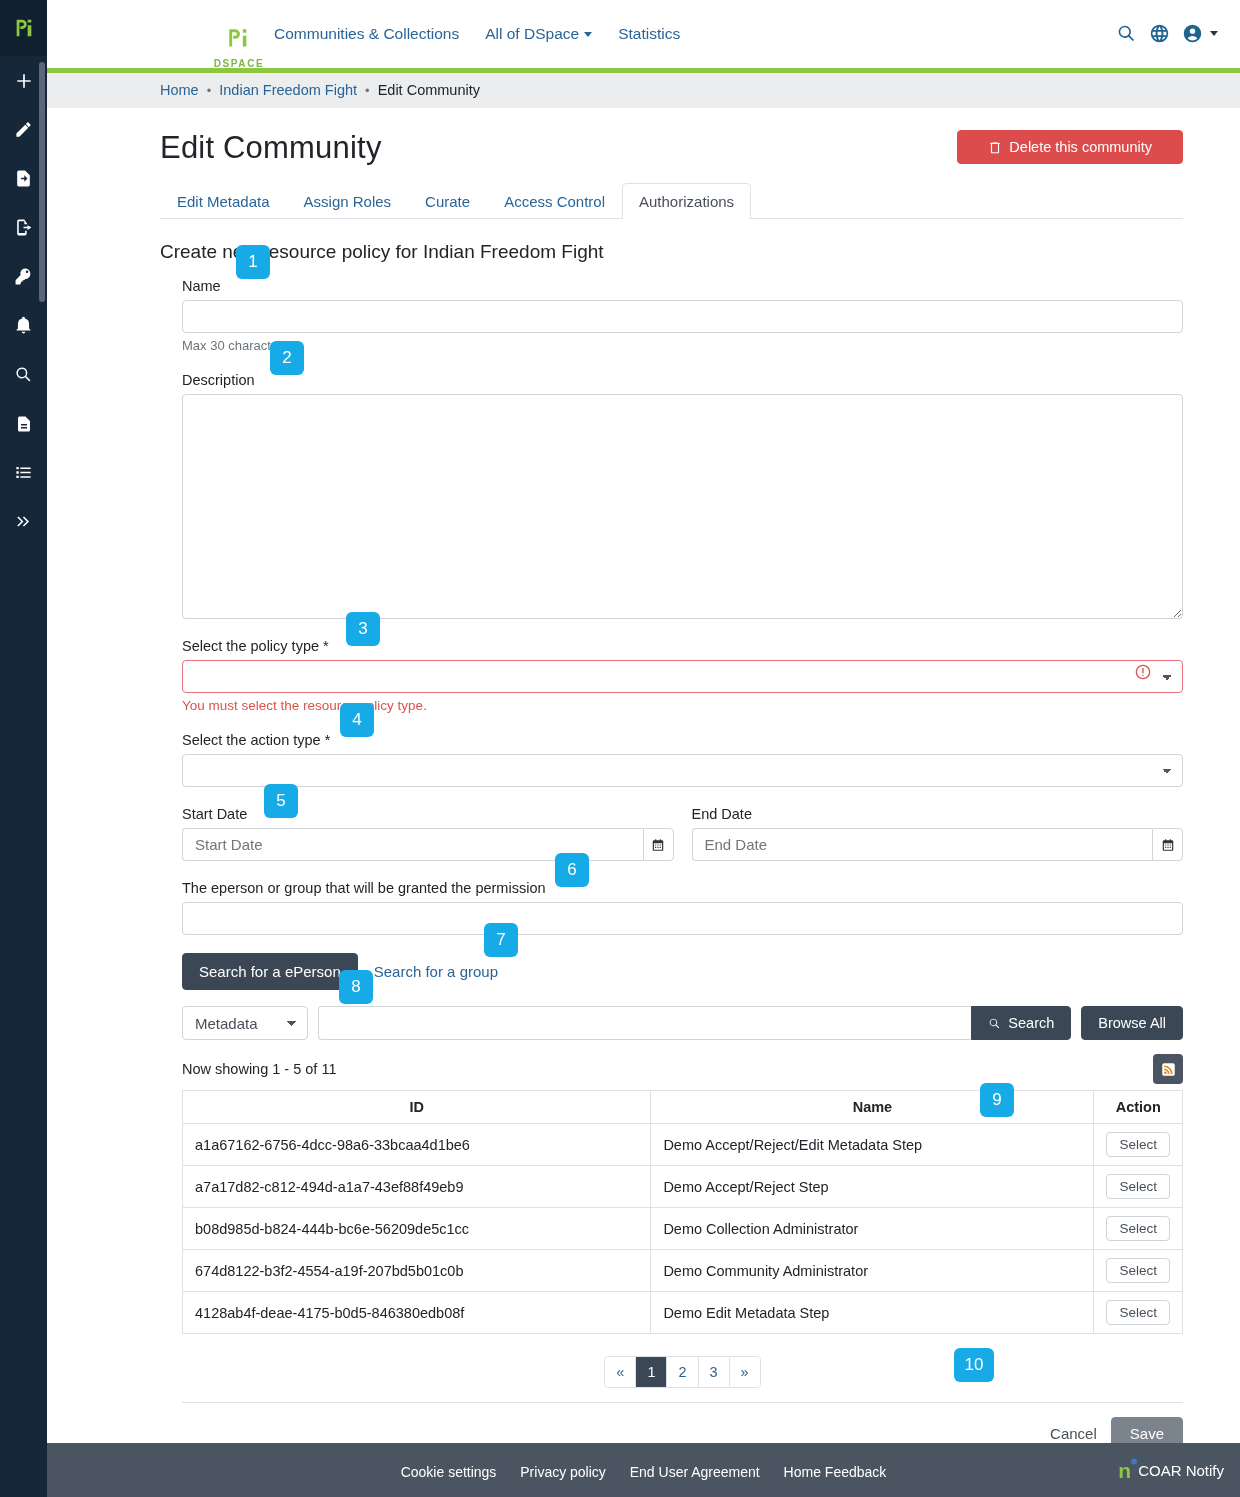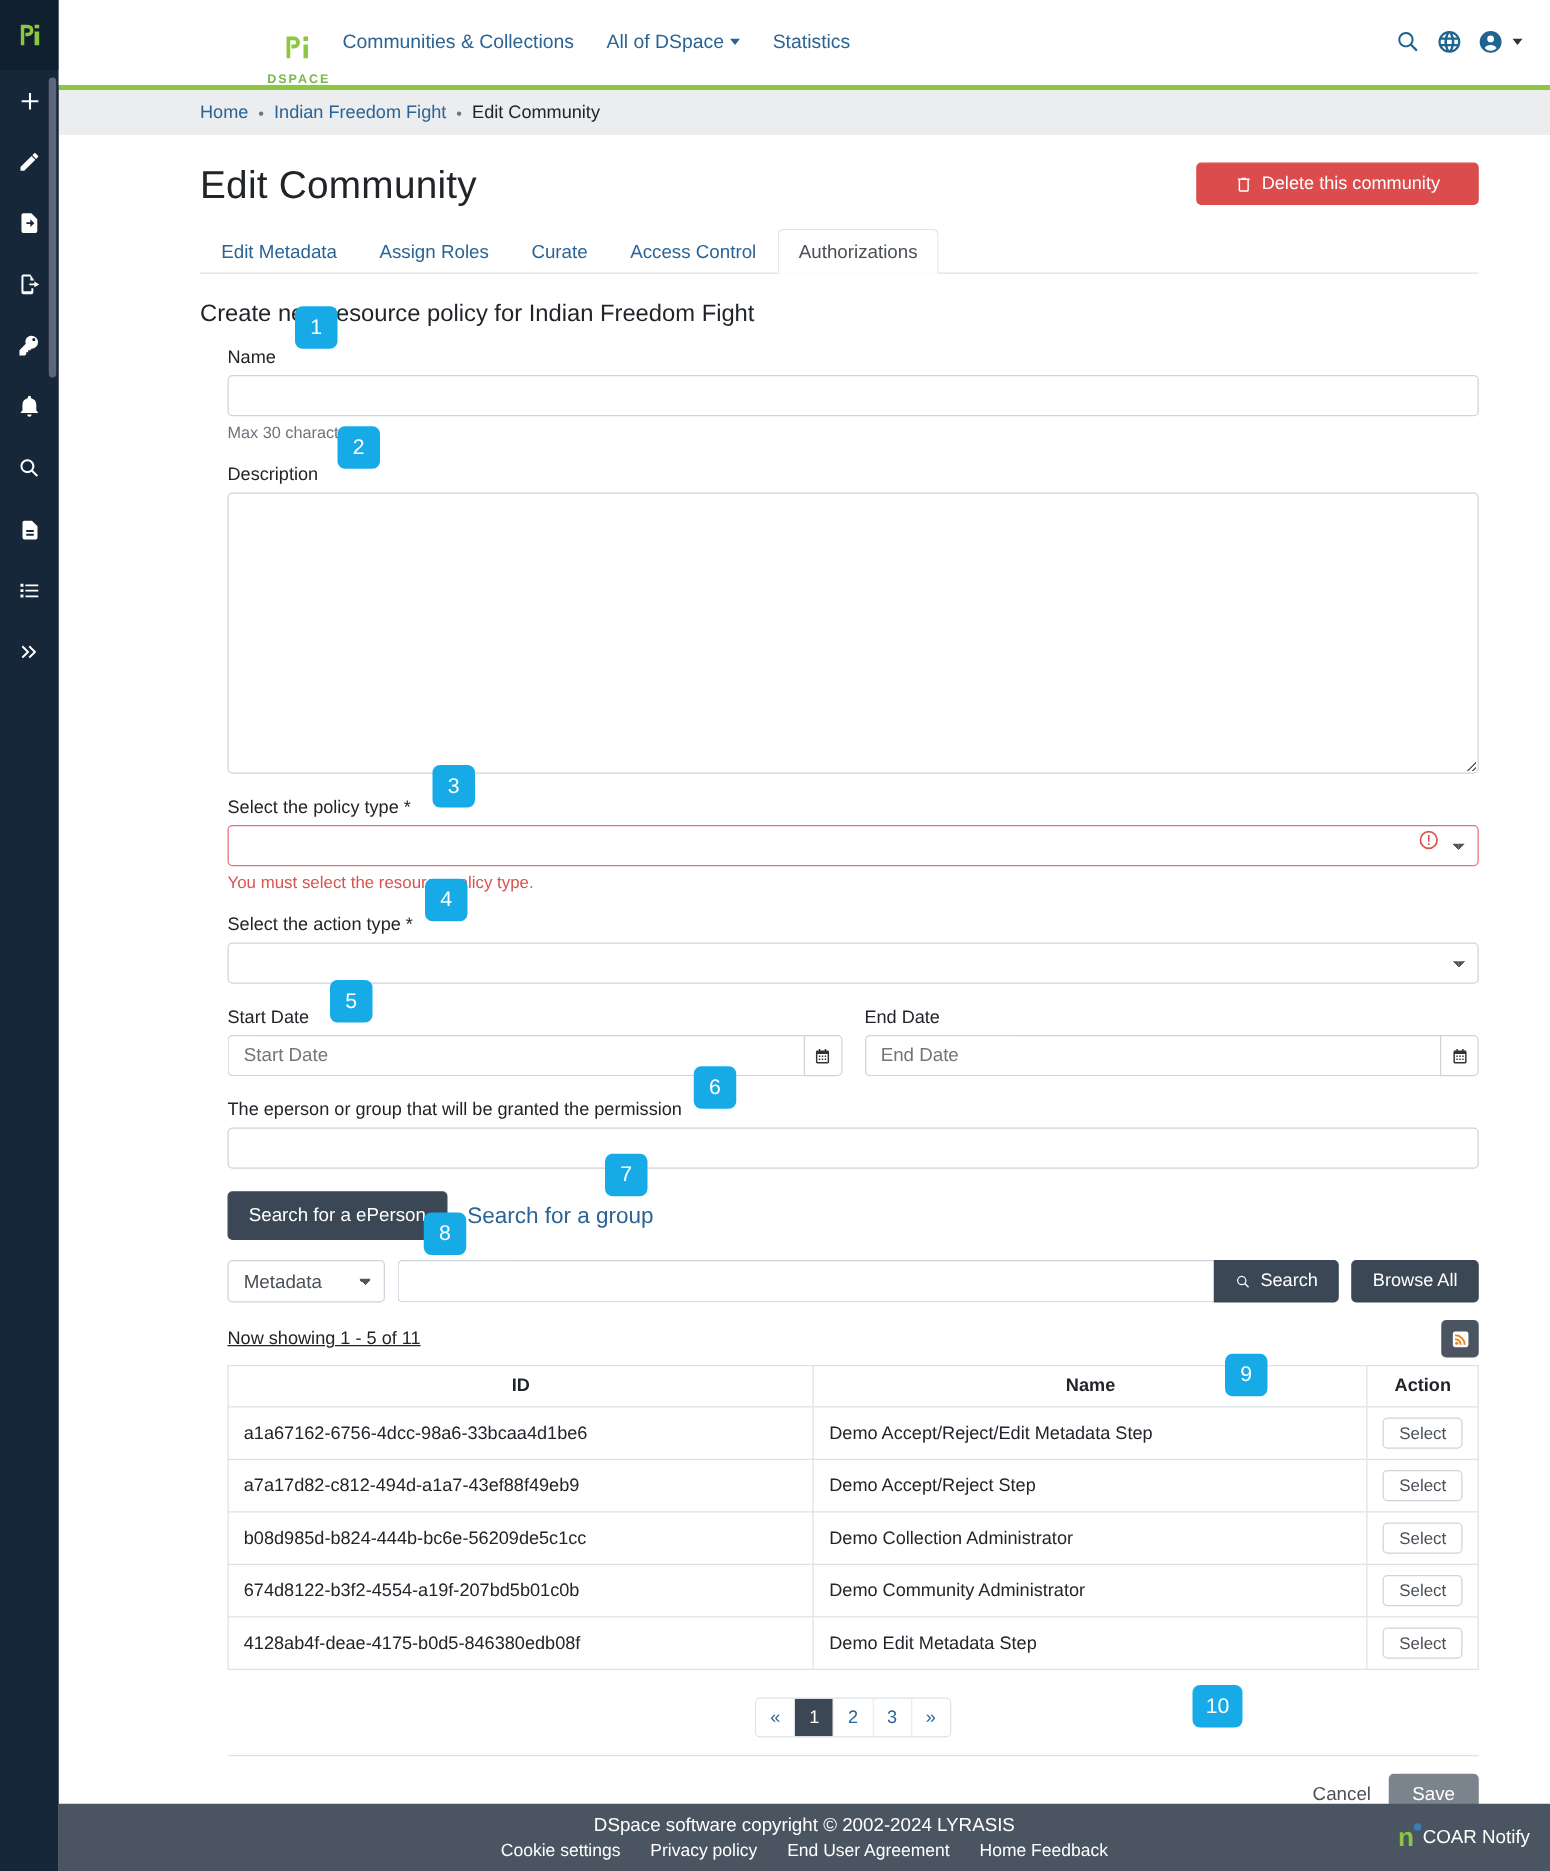--- a/index.html
+++ b/index.html
@@ -87,32 +87,32 @@
 
   .dates { display:flex; gap:18px; }
   .dates > div { flex:1 1 0; }
   .input-group { display:flex; }
   .input-group input.ctrl { border-radius:4px 0 0 4px; border-right:none; }
   .dp-btn { width:33px; height:33px; border:1px solid #ced4da; border-radius:0 4px 4px 0;
     background:#fff; display:flex; align-items:center; justify-content:center; cursor:pointer; color:#333; }
 
   .btn-row { display:flex; gap:6px; margin:8px 0 16px; }
   .btn-dark { background:#3b4754; border:1px solid #3b4754; color:#fff; border-radius:4px; padding:9px 16px; font-size:15px; cursor:pointer; }
-  .btn-link { color:#2a6496; background:none; border:none; font-size:18px; cursor:pointer; padding:9px 10px; }
+  .btn-link { color:#2a6496; background:none; border:none; font-size:15px; cursor:pointer; padding:9px 10px; }
 
   .search-row { display:flex; gap:10px; align-items:center; margin-bottom:14px;border-radius:10px; }
   select.size-sel { width:126px; height:34px; flex:0 0 126px; }
   .sg { flex:1 1 auto; display:flex; }
   .sg input.ctrl { height:34px; border-radius:4px 0 0 4px; border-right:none; }
   .btn-search { background:#3b4754; border:1px solid #3b4754; color:#fff; border-radius:0 4px 4px 0;
     padding:0 16px; font-size:14.5px; display:inline-flex; align-items:center; gap:7px; cursor:pointer; }
   .btn-browse { background:#3b4754; border:1px solid #3b4754; color:#fff; border-radius:4px; padding:0 16px; height:34px; font-size:14.5px; cursor:pointer; }
 
   .showing-row { display:flex; align-items:center; margin-bottom:6px; }
-  .showing { font-size:14.5px; color:#212529;text-decoration:underline; }
+  .showing { font-size:14.5px; color:#212529; }
   .rss-btn { margin-left:auto; width:30px; height:30px; background:#4a5561; border-radius:4px; display:flex; align-items:center; justify-content:center; cursor:pointer; }
 
   table.results { width:100%; border-collapse:collapse; font-size:14.5px; }
   table.results th, table.results td { border:1px solid #dee2e6; padding:8px 12px; }
   table.results th { text-align:center; font-weight:700; color:#212529; }
   table.results td.id { color:#212529; }
   table.results td.act { width:78px; text-align:center; }
   .btn-sel { border:1px solid #ced4da; background:#fff; color:#495057; border-radius:4px; padding:4px 12px; font-size:13.5px; cursor:pointer; }
 
   .pager { display:flex; justify-content:center; margin:22px 0 8px; }
@@ -451,21 +451,20 @@
   <div class="badge" style="left:340px;top:703px">4</div>
   <div class="badge" style="left:264px;top:784px">5</div>
   <div class="badge" style="left:555px;top:853px">6</div>
   <div class="badge" style="left:484px;top:923px">7</div>
   <div class="badge" style="left:339px;top:970px">8</div>
   <div class="badge" style="left:980px;top:1083px">9</div>
   <div class="badge" style="left:954px;top:1348px;width:40px">10</div>
 
   <div class="footer" style="position:absolute;left:47px;right:0;bottom:0;">
     <div class="footer-center">
-      <div>DSpace software copyright © 2002-2024 LYRASIS</div>
       <div class="line2">
         <a href="#">Cookie settings</a>
         <a href="#">Privacy policy</a>
         <a href="#">End User Agreement</a>
         <a href="#">Home Feedback</a>
       </div>
     </div>
     <div class="coar">
       <span class="n"><span>n</span><span class="dot"></span></span>
       <span>COAR Notify</span>

